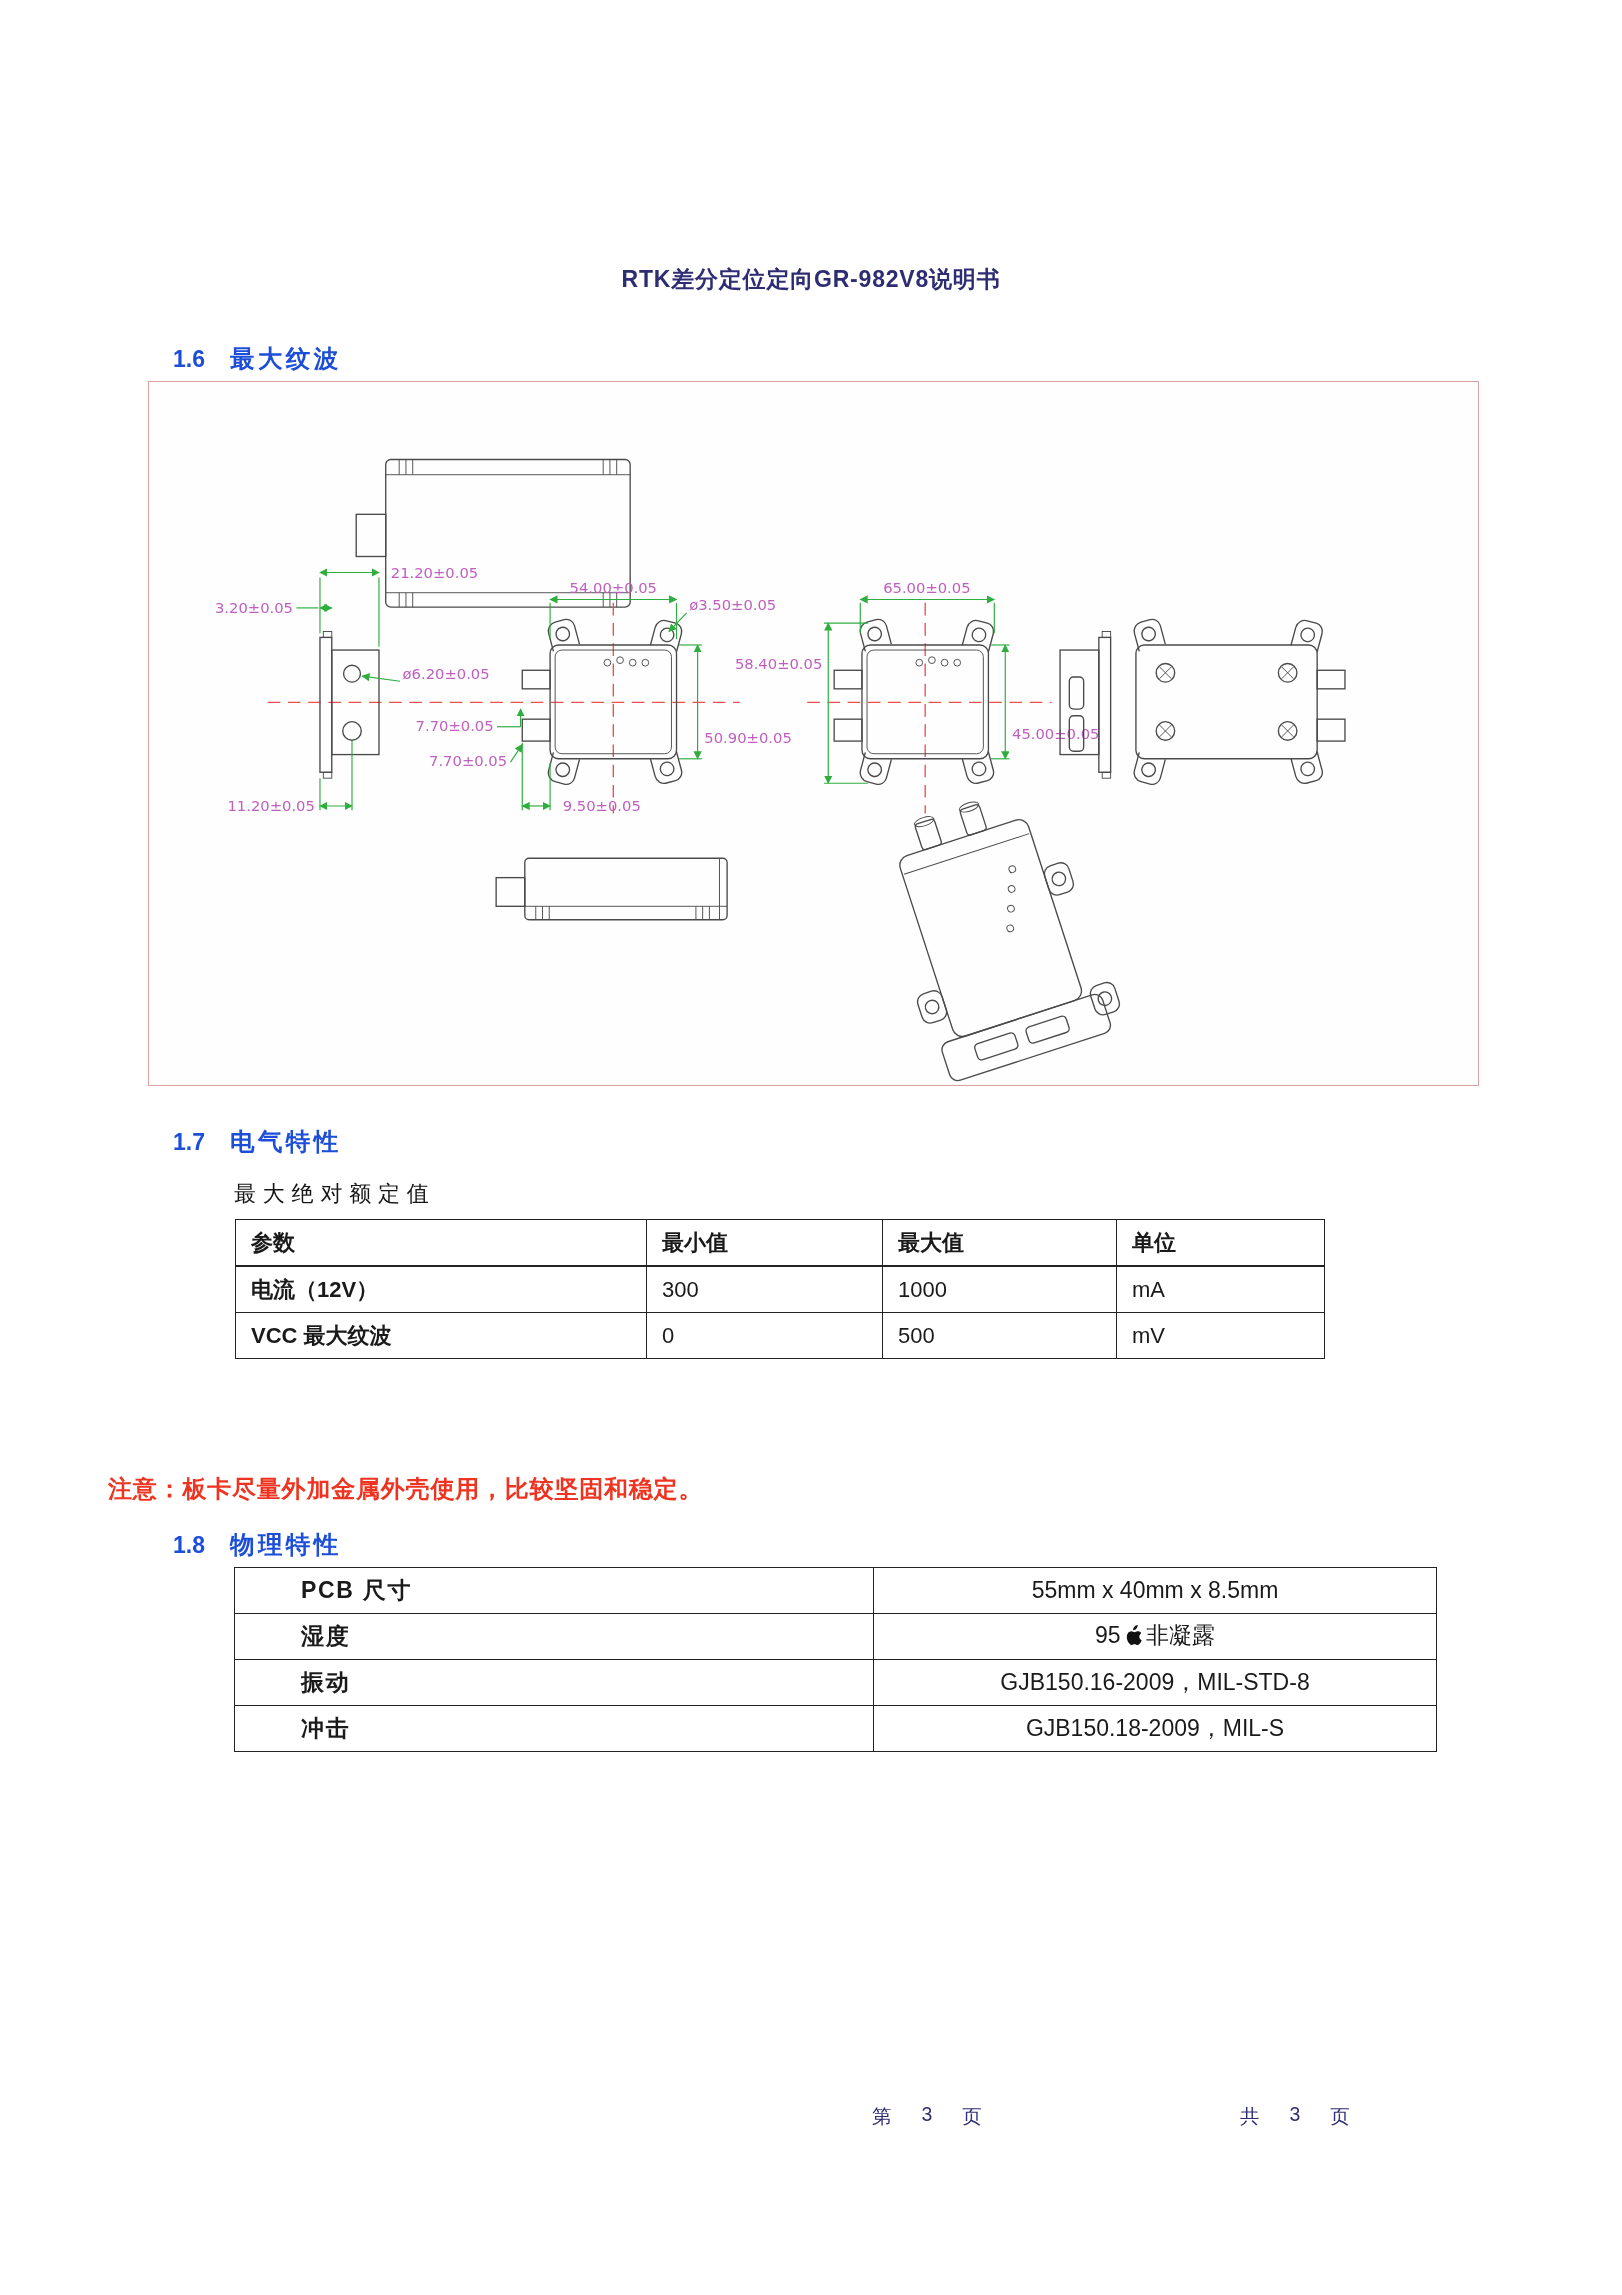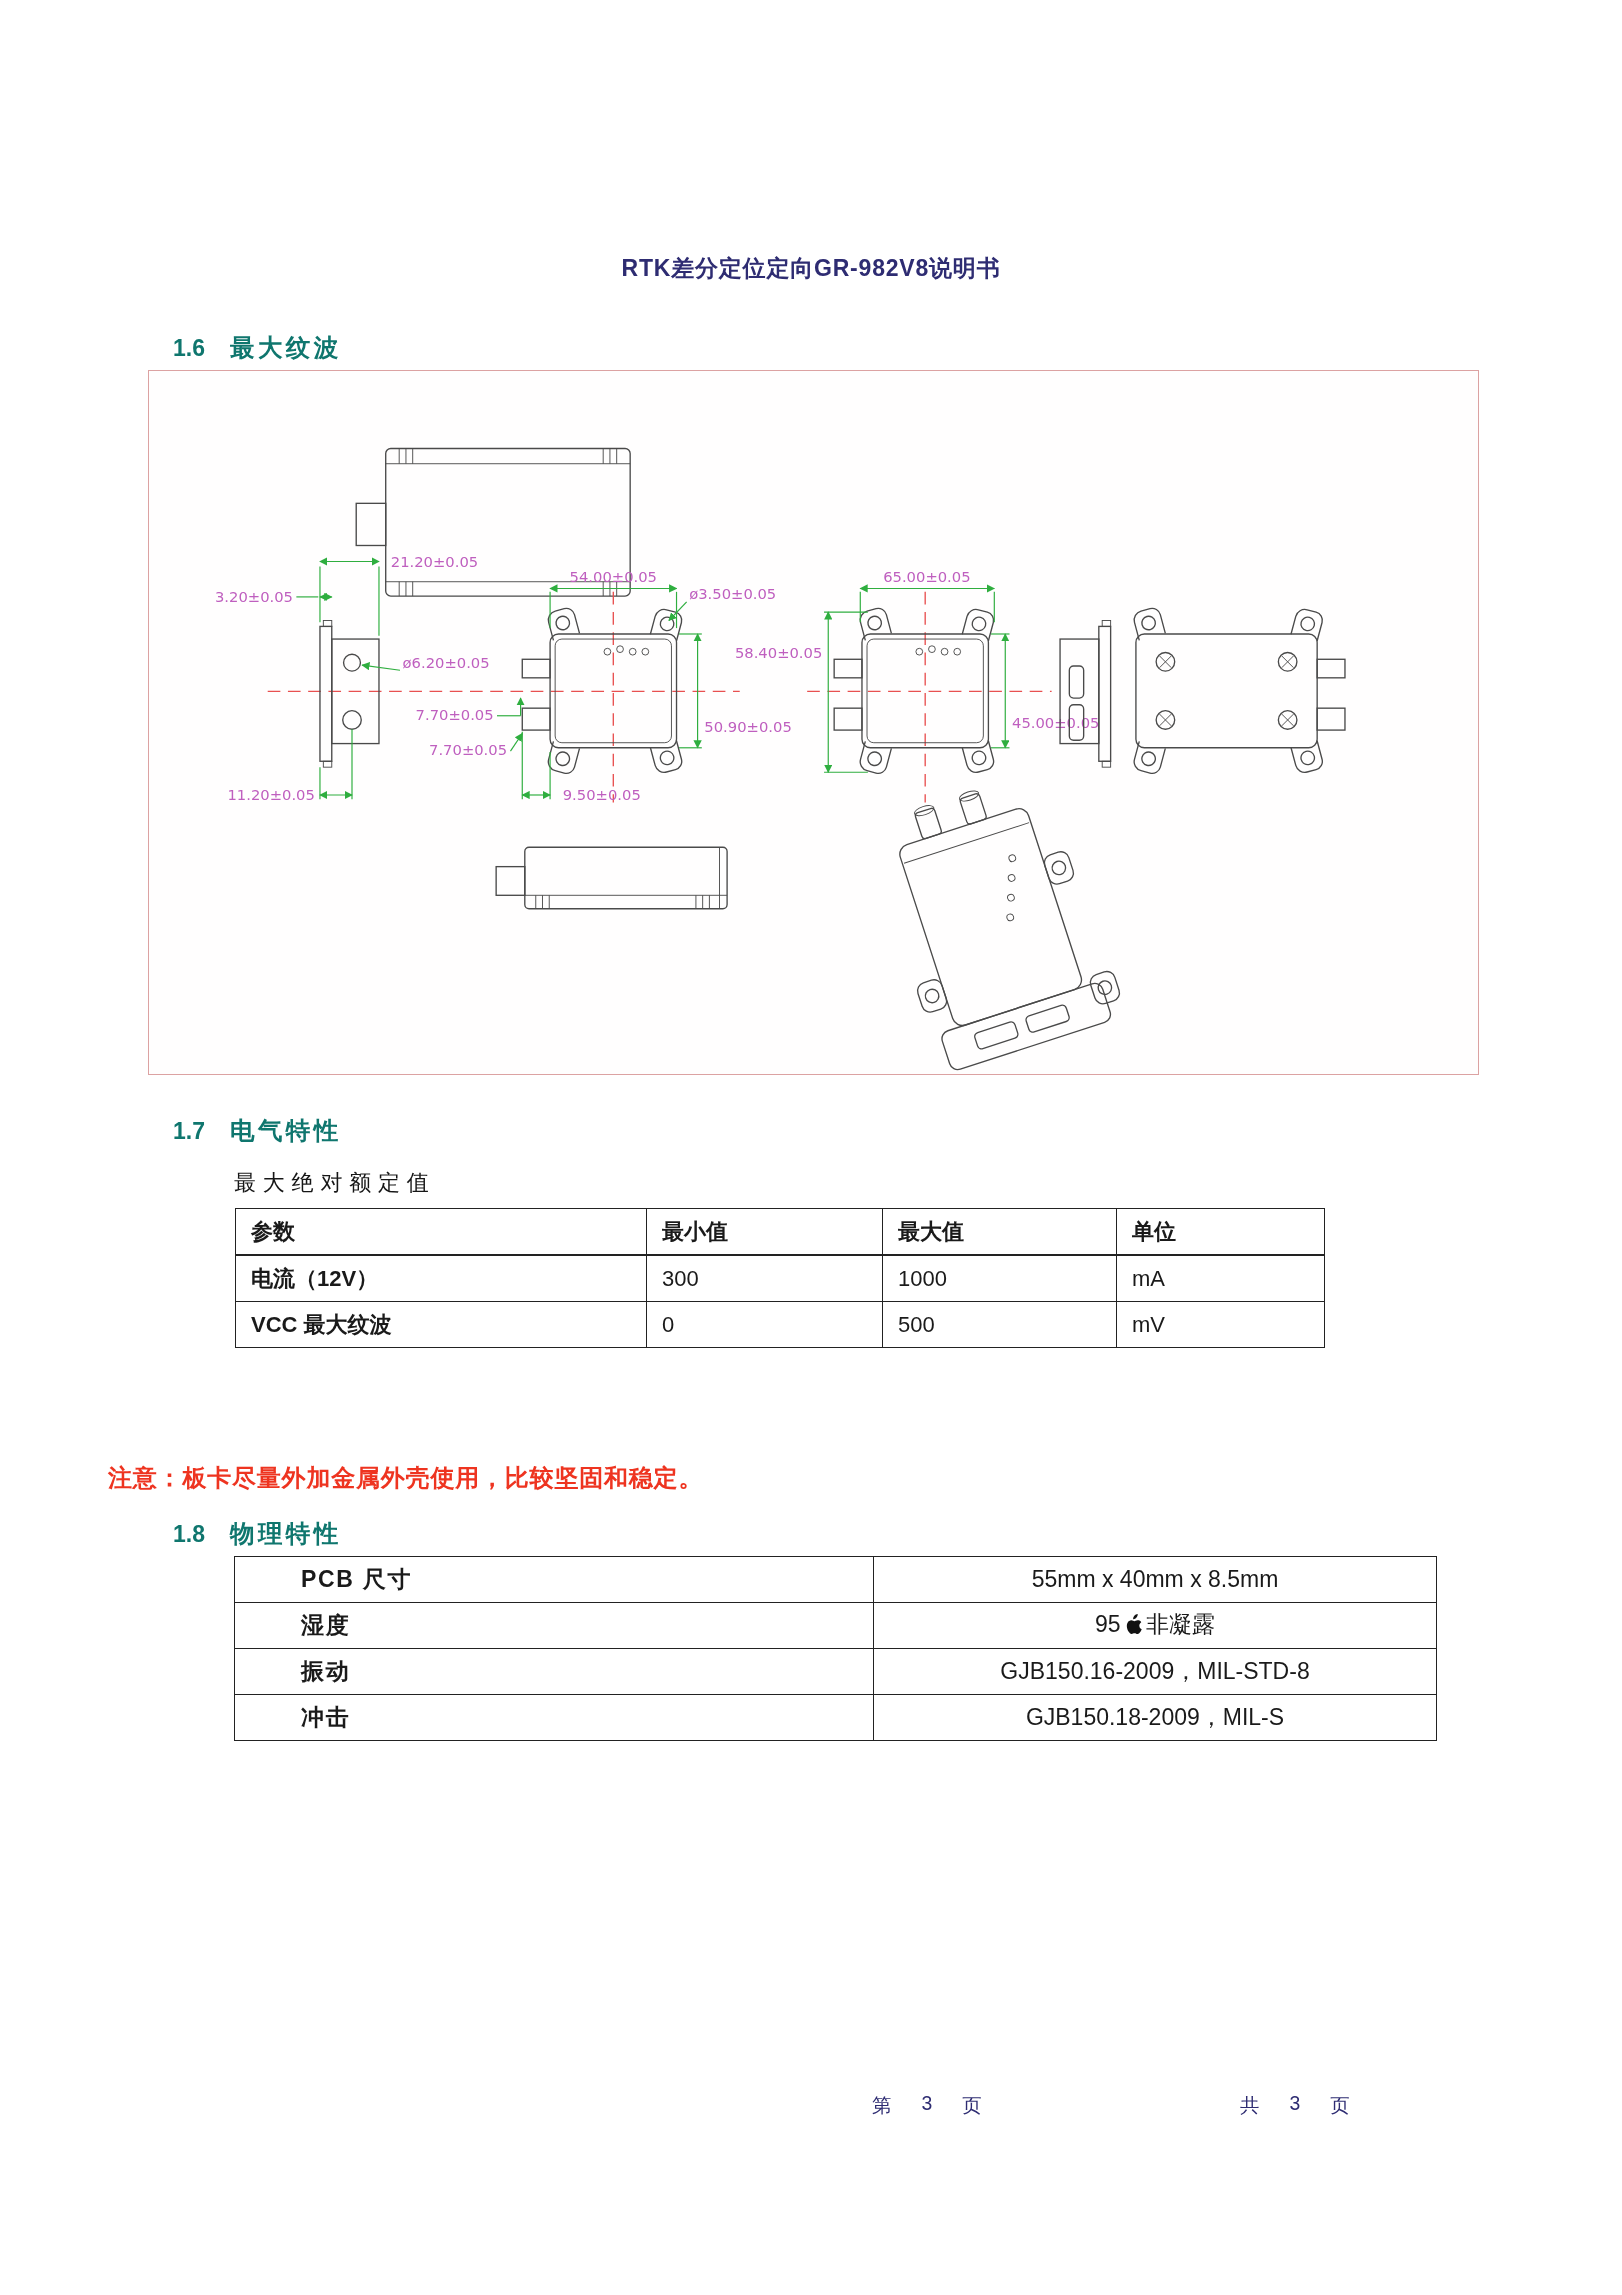--- a/index.html
+++ b/index.html
@@ -1,21 +1,21 @@
 <!DOCTYPE html>
 <html style="font-size:13.5px"><head>
 <meta charset="utf-8">
 <style>
   html,body{margin:0;padding:0;background:#ffffff;}
   body{width:1622px;height:2295px;position:relative;font-family:"Liberation Sans","DejaVu Sans",sans-serif;color:#1a1a1a;}
-  .abs{position:absolute;}
+  .abs{position:absolute;margin-top:11px;}
   
   .doc-title{top:253px;left:0;width:1622px;text-align:center;font-size:23px;font-weight:600;color:#2e2c72;letter-spacing:0.8px;}
   
-  .sec-head{display:flex;align-items:baseline;gap:25px;color:#0f766e;font-weight:700;}
+  .sec-head{display:flex;align-items:baseline;gap:25px;color:#1d4ed8;font-weight:700;}
   .sec-head .num{font-size:23px;}
   .sec-head .txt{font-size:24.5px;letter-spacing:3.4px;}
   
   .draw-box{top:370px;left:148px;width:1331px;height:705px;border:1.7px solid #dca2a2;box-sizing:border-box;background:#fffefe;}
   .draw-box svg{display:block;width:100%;height:100%;}
   .ol{fill:none;stroke:#4a4a4a;stroke-width:1.6;}
   .ol2{fill:none;stroke:#4a4a4a;stroke-width:1.1;}
   .dim{stroke:#2fae3f;stroke-width:1.4;fill:none;}
   .cl{stroke:#e85050;stroke-width:1.6;stroke-dasharray:15 9;fill:none;}
   .dimt{fill:#bf5fbf;font-size:17.5px;font-family:"DejaVu Sans",sans-serif;}

